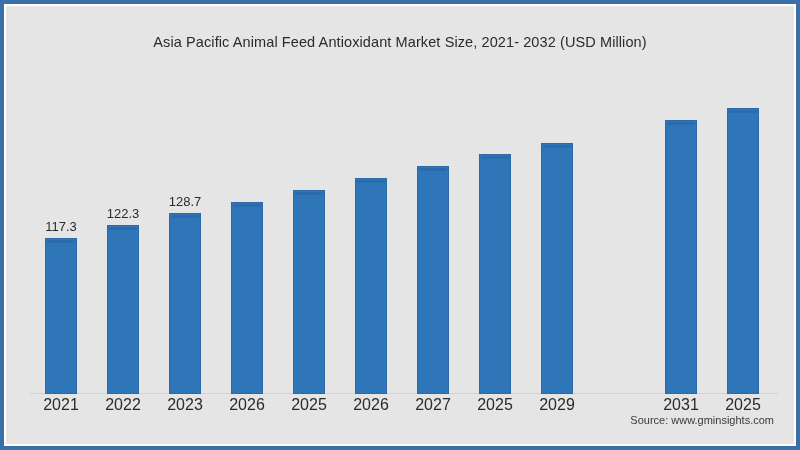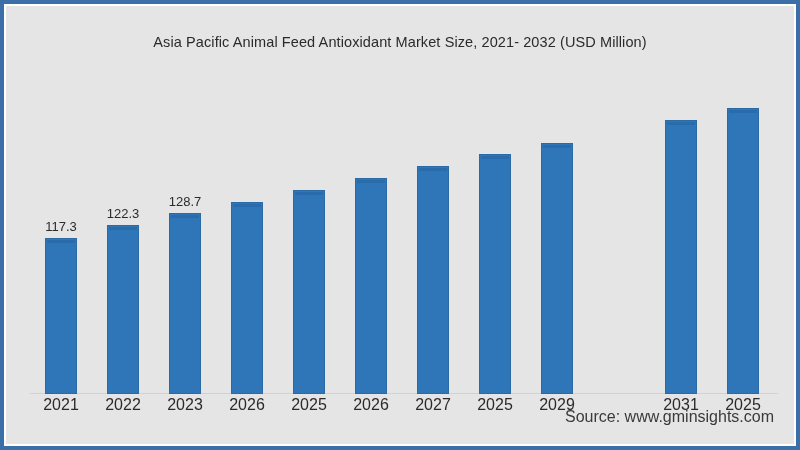--- a/index.html
+++ b/index.html
@@ -74,21 +74,21 @@
     top:302px;
     left:-9px;
     width:80px;
     text-align:center;
     font-size:16px;
     color:#2b2b2b;
   }
   #source{
     position:absolute;
     right:22px;bottom:20px;
-    font-size:16px;
+    font-size:11px;
     color:#3a3a3a;
     white-space:nowrap;
   }
 </style>
 </head>
 <body>
 
 <div id="frame">
   <div id="inner-edge"></div>
 

